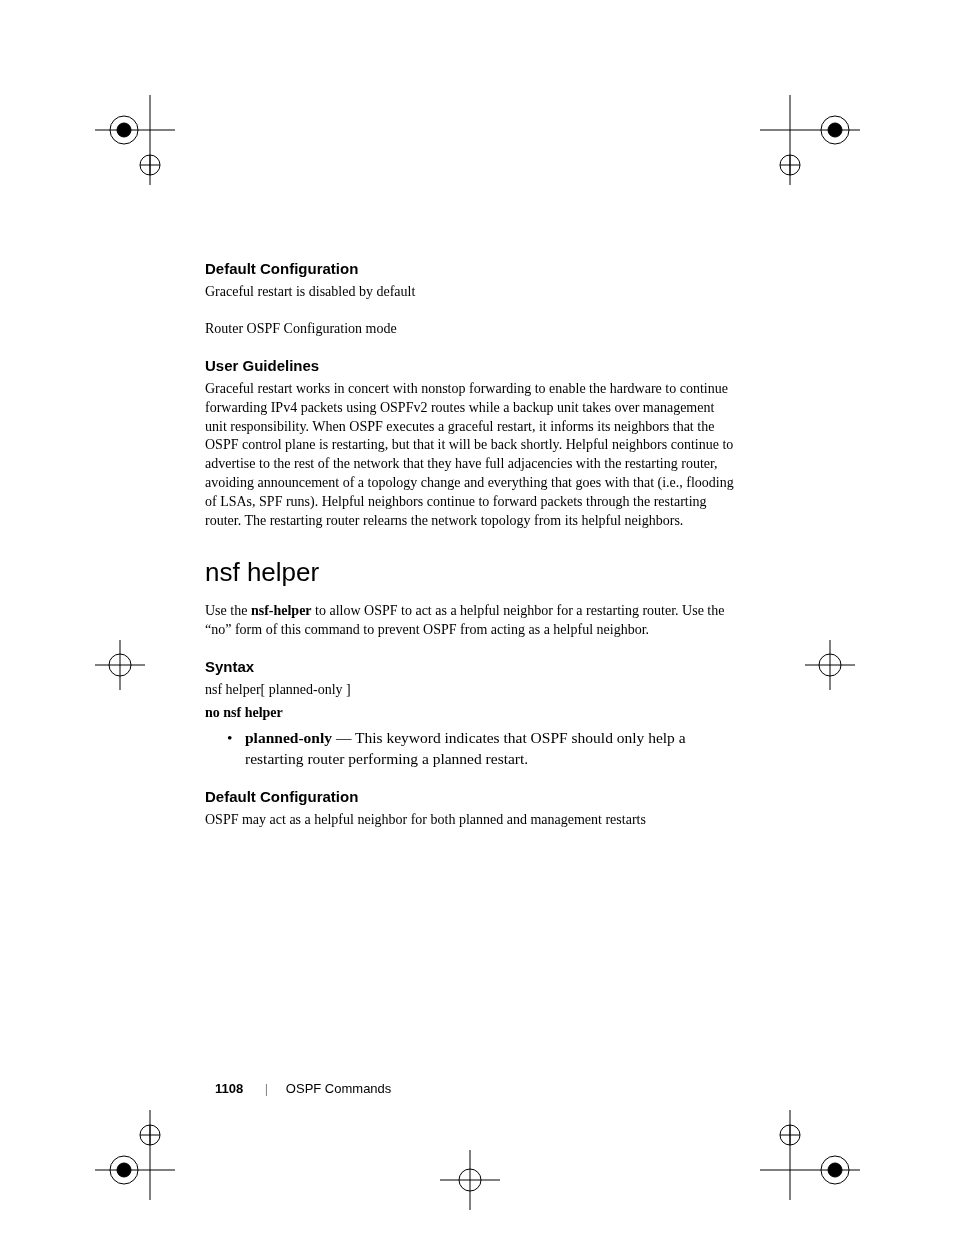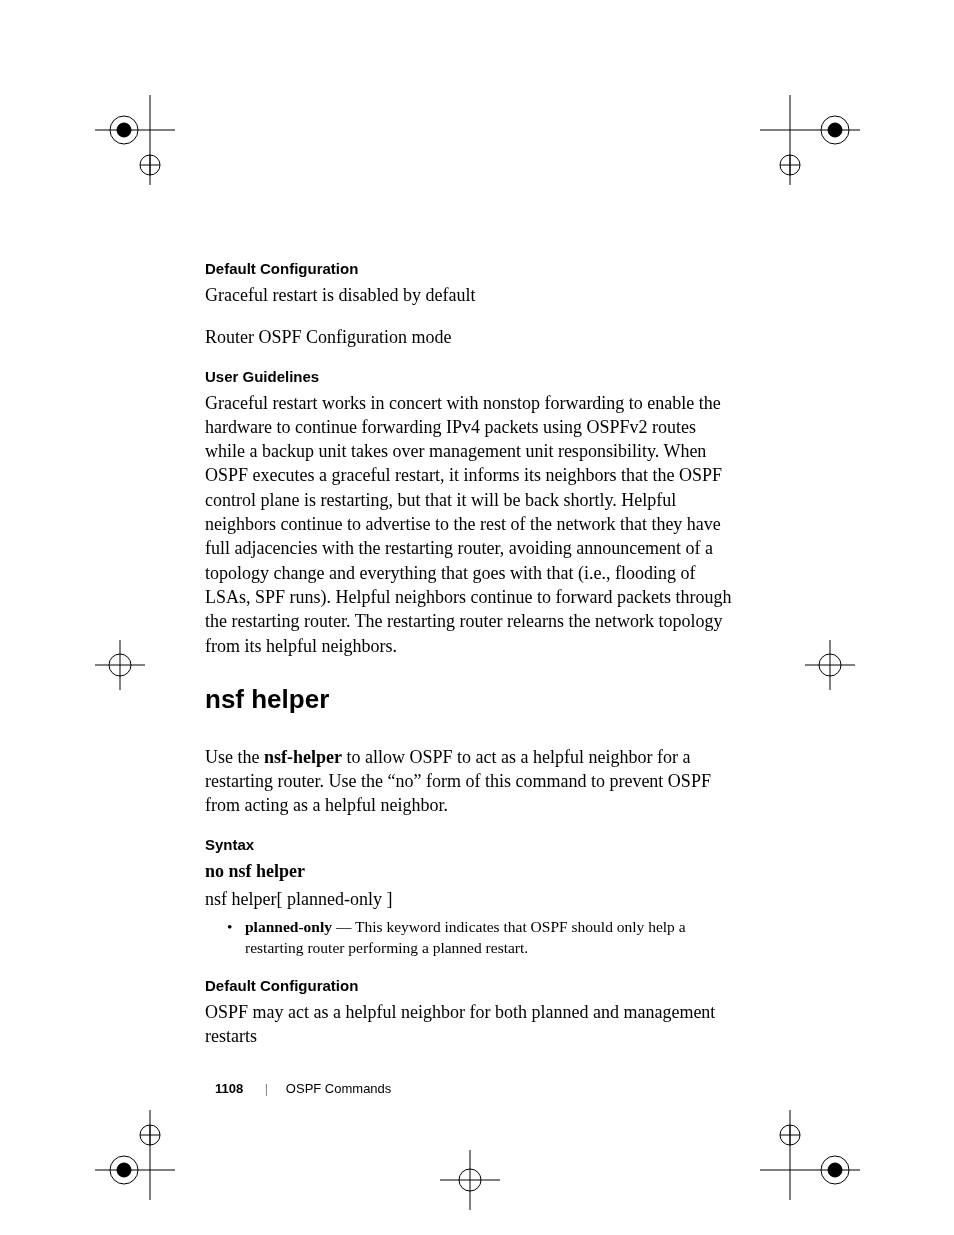--- a/index.html
+++ b/index.html
@@ -19,26 +19,26 @@
     width: 530px;
   }
   .section-heading {
     font-family: Arial, Helvetica, sans-serif;
     font-weight: bold;
     font-size: 15px;
     margin: 0 0 6px 0;
   }
   .main-heading {
     font-family: Arial, Helvetica, sans-serif;
-    font-weight: bold;
+    font-weight: normal;
     font-size: 26px;
-    margin: 26px 0 30px 0;
+    margin: 26px 0 14px 0;
   }
   .body-text {
-    font-size: 18px;
+    font-size: 14px;
     line-height: 1.35;
     margin: 0 0 18px 0;
   }
   .body-text.tight { margin-bottom: 8px; }
   .body-text.nomargin { margin-bottom: 4px; }
   .bold-inline { font-weight: bold; }
   ul.bullet {
     list-style: none;
     padding: 0;
     margin: 6px 0 18px 22px;
@@ -81,22 +81,22 @@
 
   <div class="section-heading">User Guidelines</div>
   <p class="body-text tight">Graceful restart works in concert with nonstop forwarding to enable the hardware to continue forwarding IPv4 packets using OSPFv2 routes while a backup unit takes over management unit responsibility. When OSPF executes a graceful restart, it informs its neighbors that the OSPF control plane is restarting, but that it will be back shortly. Helpful neighbors continue to advertise to the rest of the network that they have full adjacencies with the restarting router, avoiding announcement of a topology change and everything that goes with that (i.e., flooding of LSAs, SPF runs). Helpful neighbors continue to forward packets through the restarting router. The restarting router relearns the network topology from its helpful neighbors.</p>
 
   <div class="main-heading">nsf helper</div>
   <p class="body-text">
     <span>Use the </span><span class="bold-inline">nsf-helper</span><span> to allow OSPF to act as a helpful neighbor for a restarting router.  Use the “no” form of this command to prevent OSPF from acting as a helpful neighbor.</span>
   </p>
 
   <div class="section-heading">Syntax</div>
+  <p class="body-text nomargin">nsf helper[ planned-only ]</p>
   <p class="body-text nomargin bold-inline">no nsf helper</p>
-  <p class="body-text nomargin">nsf helper[ planned-only ]</p>
   <ul class="bullet">
     <li>
       <span class="bold-inline">planned-only</span><span> — This keyword indicates that OSPF should only help a restarting router performing a planned restart.</span>
     </li>
   </ul>
 
   <div class="section-heading">Default Configuration</div>
   <p class="body-text">OSPF may act as a helpful neighbor for both planned and management restarts</p>
 
 </div>

